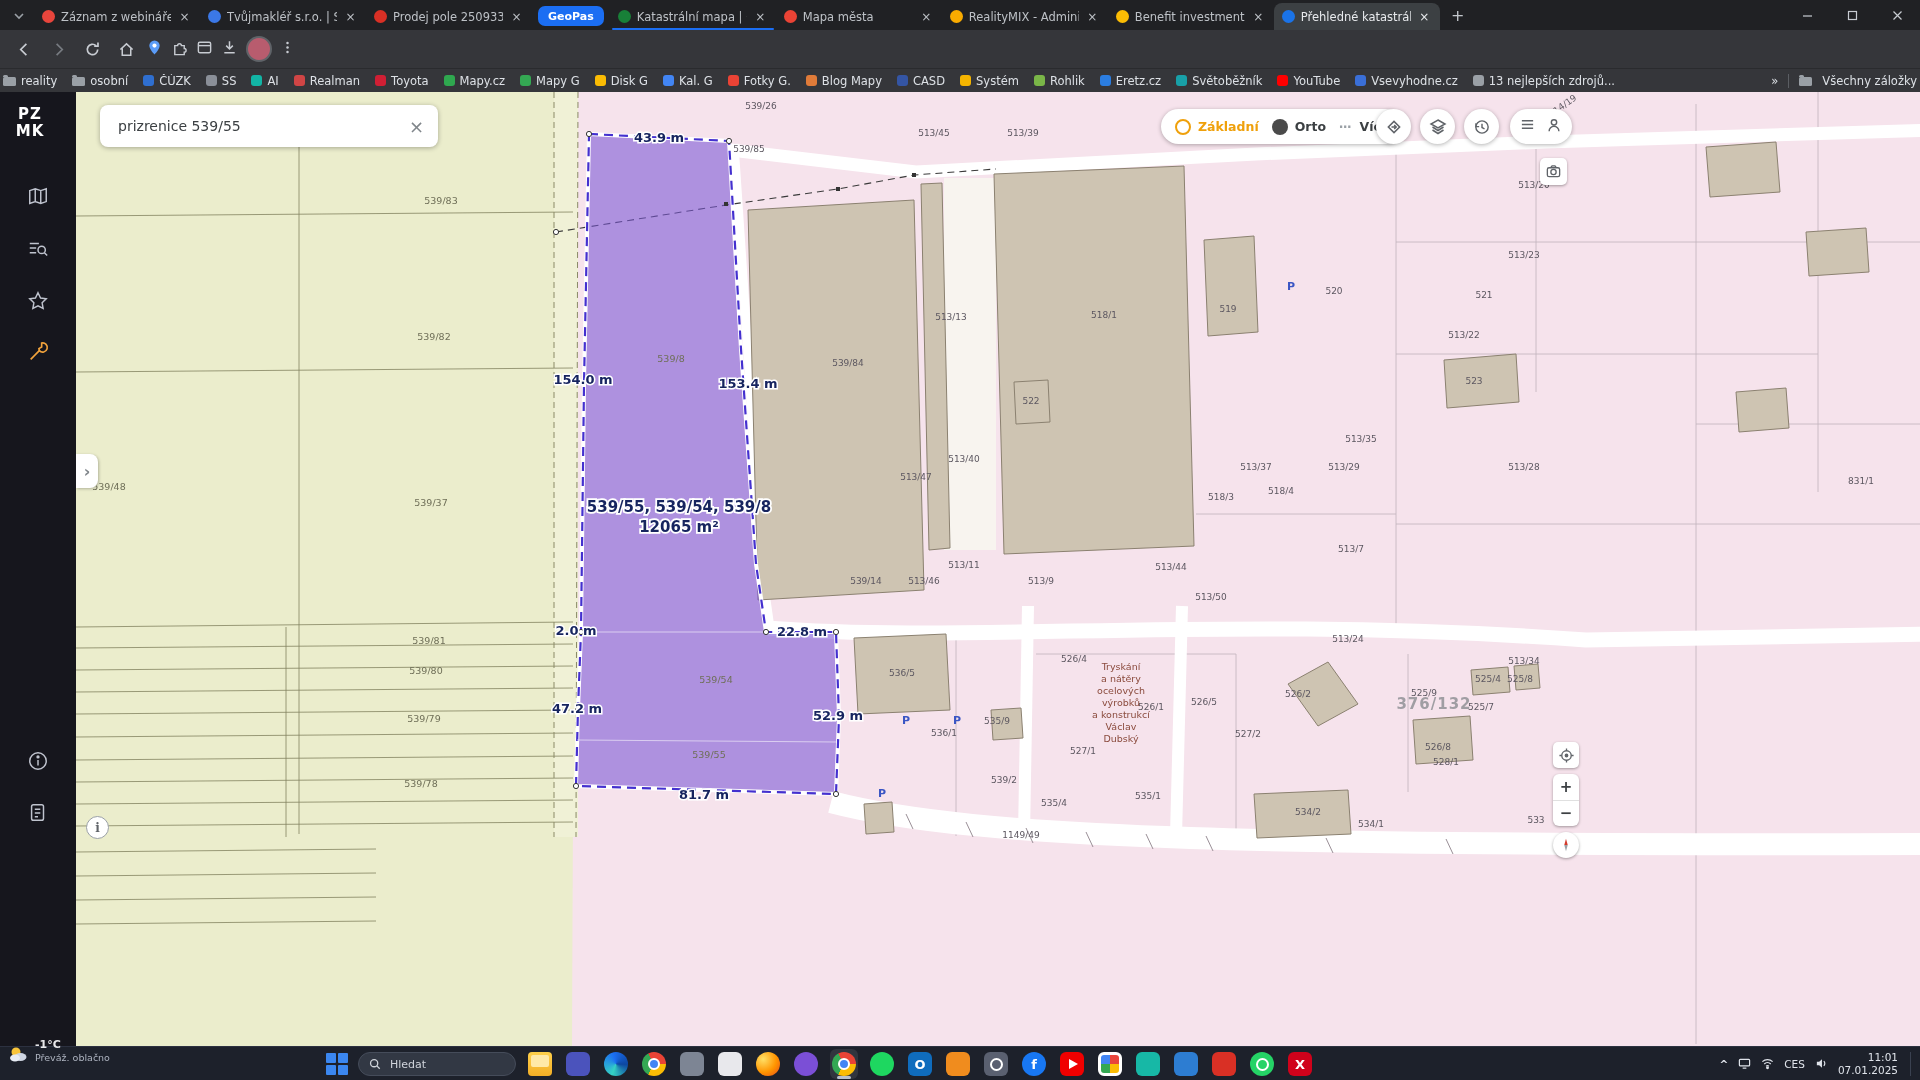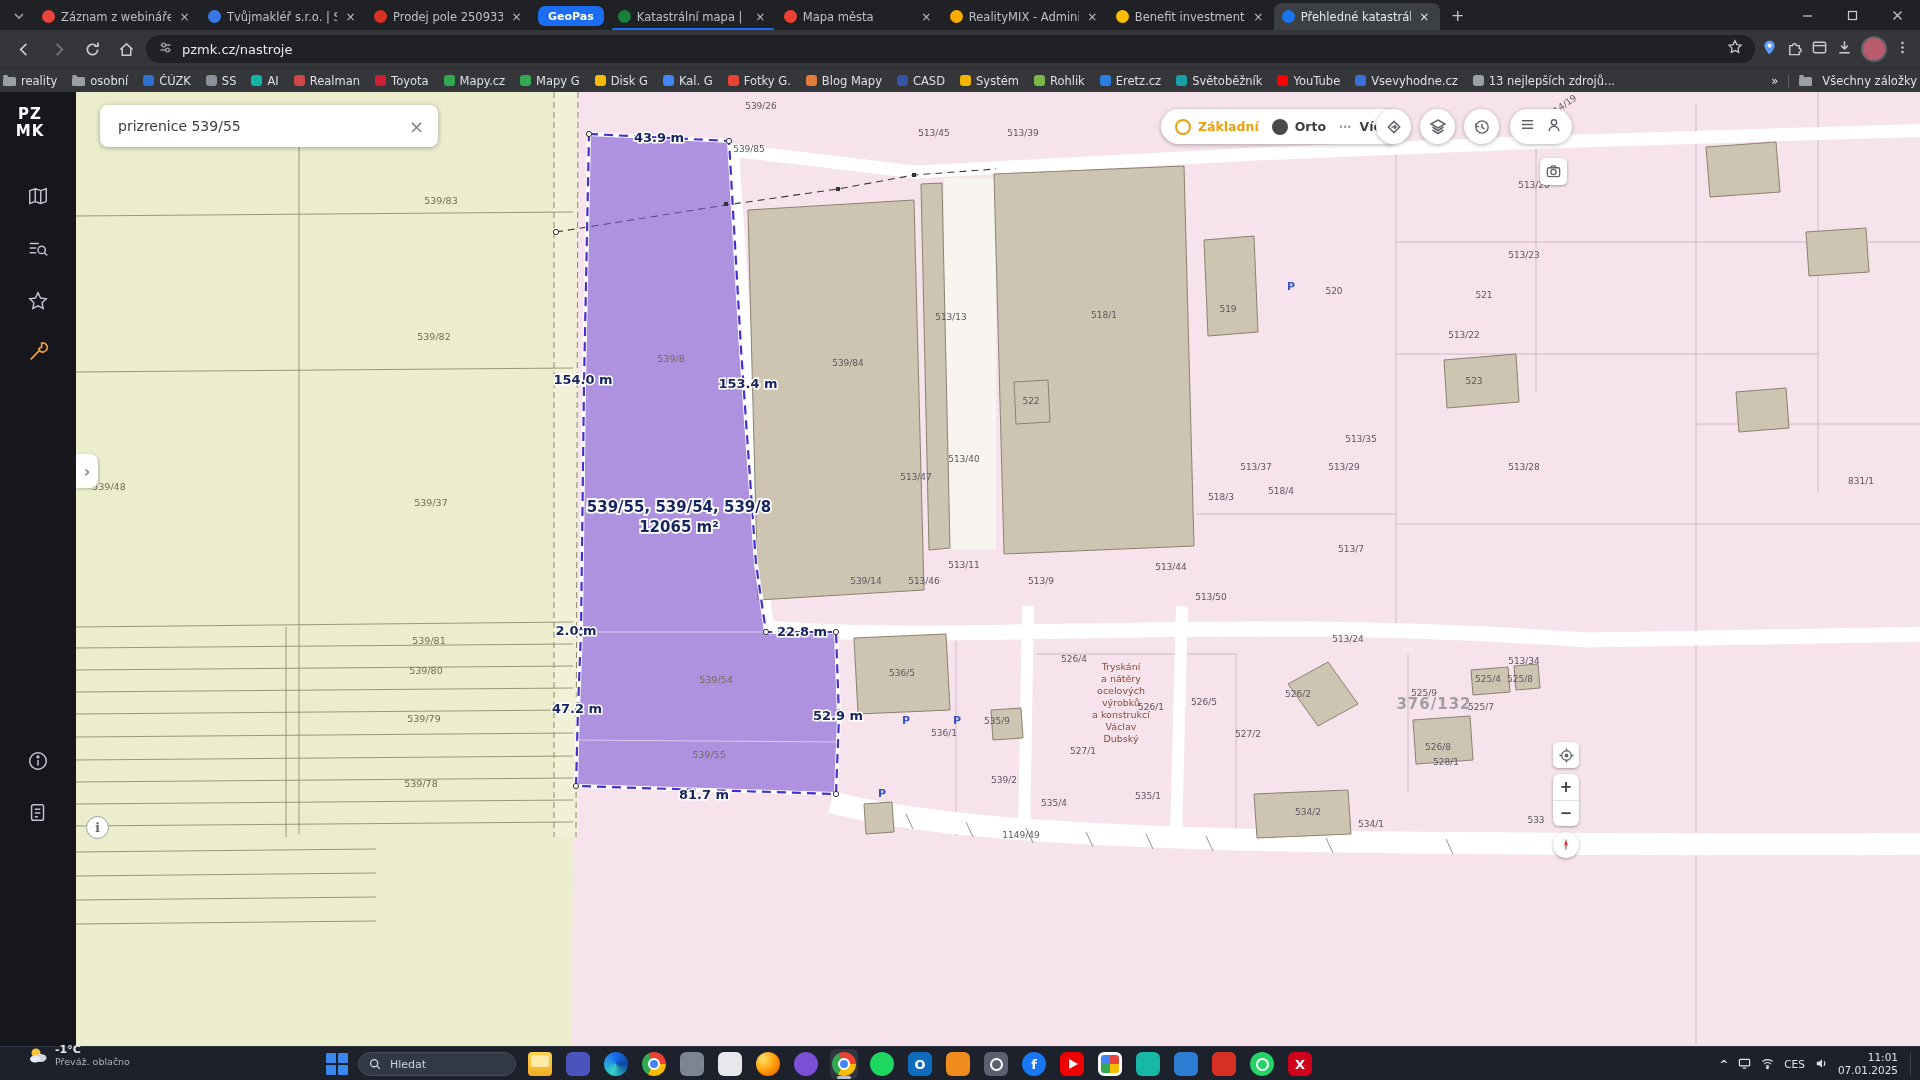--- a/index.html
+++ b/index.html
@@ -71,21 +71,21 @@
   .menu-pill{position:absolute;left:1434px;top:17px;width:62px;height:35px;border-radius:18px;background:#fff;box-shadow:0 1px 4px rgba(0,0,0,.3);display:flex;align-items:center;justify-content:space-evenly;color:#5f6368;}
   .sq-btn{position:absolute;background:#fff;border-radius:5px;box-shadow:0 1px 3px rgba(0,0,0,.35);display:flex;align-items:center;justify-content:center;color:#5f6368;}
   .chevron-tab{position:absolute;left:0;top:362px;width:22px;height:34px;background:#fff;border-radius:0 8px 8px 0;box-shadow:1px 1px 3px rgba(0,0,0,.25);display:flex;align-items:center;justify-content:center;color:#80868b;font-size:16px;font-weight:700;}
   .info-btn{position:absolute;left:10px;top:724px;width:23px;height:23px;border-radius:50%;background:#fff;border:1.5px solid #9aa0a6;box-sizing:border-box;display:flex;align-items:center;justify-content:center;color:#5f6368;font-size:12px;font-weight:700;font-family:"DejaVu Serif",serif;}
   .zoom-pill{position:absolute;left:1477px;top:682px;width:26px;height:52px;background:#fff;border-radius:6px;box-shadow:0 1px 3px rgba(0,0,0,.35);display:flex;flex-direction:column;}
   .zoom-pill span{flex:1;display:flex;align-items:center;justify-content:center;color:#3c4043;font-size:15px;font-weight:700;}
   .zoom-pill span:first-child{border-bottom:1px solid #e0e0e0;}
 
   
   .taskbar{position:absolute;left:0;right:0;bottom:0;height:34px;background:#1d212b;border-top:1px solid #2c3140;box-sizing:border-box;display:flex;align-items:center;}
-  .widget{position:absolute;left:0;top:0;height:16px;display:flex;align-items:center;gap:7px;padding:0 28px;}
+  .widget{position:absolute;left:0;top:0;height:16px;display:flex;align-items:flex-end;gap:7px;padding:0 8px;}
   .w-temp{font-size:11px;font-weight:700;color:#e8e8ea;line-height:1.2;}
   .w-desc{font-size:9.5px;color:#aeb4c0;line-height:1.2;}
   .tb-center{position:absolute;left:326px;top:0;height:34px;display:flex;align-items:center;gap:10px;}
   .winlogo{display:grid;grid-template-columns:10px 10px;grid-template-rows:10px 10px;gap:2px;}
   .winlogo i{background:#3b87f0;border-radius:1px;}
   .tb-search{width:158px;height:24px;background:#323844;border:1px solid #454c5a;border-radius:12px;display:flex;align-items:center;gap:9px;padding:0 10px;color:#cfd3da;font-size:11px;box-sizing:border-box;}
   .tb-apps{display:flex;align-items:center;gap:10px;}
   .tb-app{position:relative;width:28px;height:30px;display:flex;align-items:center;justify-content:center;border-radius:6px;}
   .tb-app.active{background:rgba(255,255,255,.09);}
   .tb-app.active::after{content:'';position:absolute;bottom:0px;left:50%;transform:translateX(-50%);width:14px;height:3px;border-radius:2px;background:#b8c0cc;}
@@ -195,32 +195,20 @@
         <svg width="17" height="17" viewBox="0 0 18 18">
           <path d="M14.5,9 a5.5,5.5 0 1 1 -1.8,-4.1" fill="none" stroke="currentColor" stroke-width="1.8"></path>
           <path d="M14.8,1.5 v4 h-4" fill="none" stroke="currentColor" stroke-width="1.8"></path>
         </svg>
       </span>
     <span class="nav-ic">
         <svg width="17" height="17" viewBox="0 0 18 18">
           <path d="M2.5,9 L9,3 15.5,9 M4.5,8 V15 H13.5 V8" fill="none" stroke="currentColor" stroke-width="1.6"></path>
         </svg>
       </span>
-    <div class="url-pill">
-      <span><svg width="15" height="15" viewBox="0 0 18 18">
-            <path d="M3,6 H15 M3,12 H15" stroke="#9aa0a6" stroke-width="1.6"></path>
-            <circle cx="7" cy="6" r="2.2" fill="#202124" stroke="#9aa0a6" stroke-width="1.6"></circle>
-            <circle cx="11.5" cy="12" r="2.2" fill="#202124" stroke="#9aa0a6" stroke-width="1.6"></circle>
-          </svg></span>
-      <span class="url-text">pzmk.cz/nastroje</span>
-      <span class="pill-spacer"></span>
-      <span><svg width="16" height="16" viewBox="0 0 18 18">
-            <path d="M9,2 l2.1,4.3 4.7,.7 -3.4,3.3 .8,4.7 -4.2,-2.2 -4.2,2.2 .8,-4.7 -3.4,-3.3 4.7,-.7 z" fill="none" stroke="#c8ccd2" stroke-width="1.4"></path>
-          </svg></span>
-    </div>
     <div class="ab-right">
       <span><svg width="17" height="17" viewBox="0 0 18 18">
             <path d="M9,1.5 a5.5,5.5 0 0 1 5.5,5.5 c0,4 -5.5,9.5 -5.5,9.5 s-5.5,-5.5 -5.5,-9.5 a5.5,5.5 0 0 1 5.5,-5.5 z" fill="#5b9cf8"></path>
             <circle cx="9" cy="7" r="2.2" fill="#fff"></circle>
           </svg></span>
       <span><svg width="17" height="17" viewBox="0 0 18 18">
             <path d="M4,7 h3 a2,2 0 1 1 4,0 h3 v3 a2,2 0 1 1 0,4 v2.5 h-10 z" fill="none" stroke="#c8ccd2" stroke-width="1.5"></path>
           </svg></span>
       <span><svg width="17" height="17" viewBox="0 0 18 18">
             <rect x="2.5" y="3.5" width="13" height="11" rx="1.5" fill="none" stroke="#c8ccd2" stroke-width="1.5"></rect>

